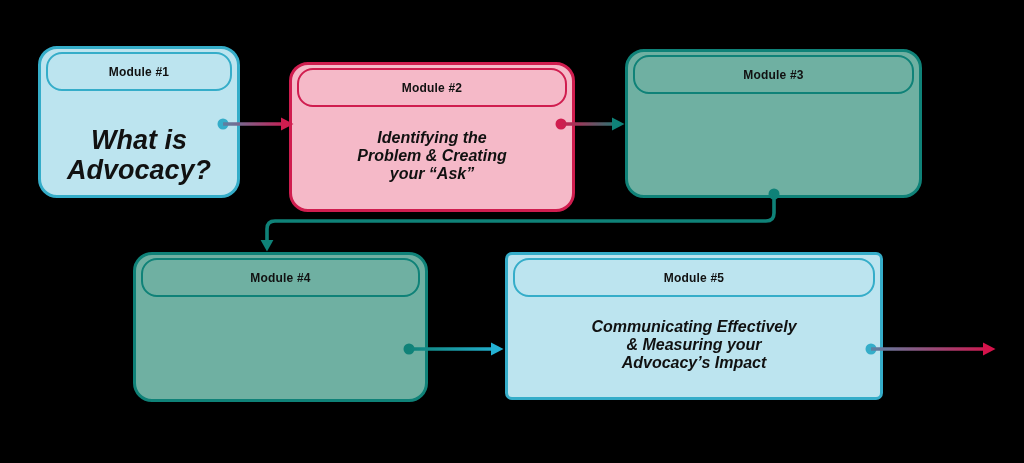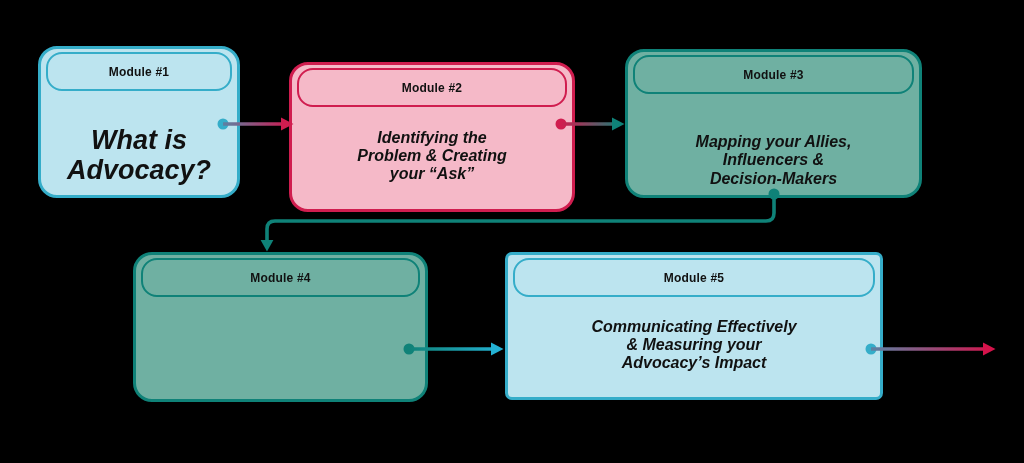--- a/index.html
+++ b/index.html
@@ -81,23 +81,20 @@
     </div>
     <div class="module-body">Identifying the
 Problem &amp; Creating
 your “Ask”</div>
   </div>
 
   <div class="module m3" style="--fill: #6fb0a2; --border: #0f8278;">
     <div class="module-header">
       <span>Module #3</span>
     </div>
-    <div class="module-body">Mapping your Allies,
-Influencers &amp;
-Decision-Makers</div>
   </div>
 
   <div class="module m4" style="--fill: #6fb0a2; --border: #0f8278;">
     <div class="module-header">
       <span>Module #4</span>
     </div>
   </div>
 
   <div class="module m5" style="--fill: #bce4ef; --border: #35adc9;">
     <div class="module-header">

